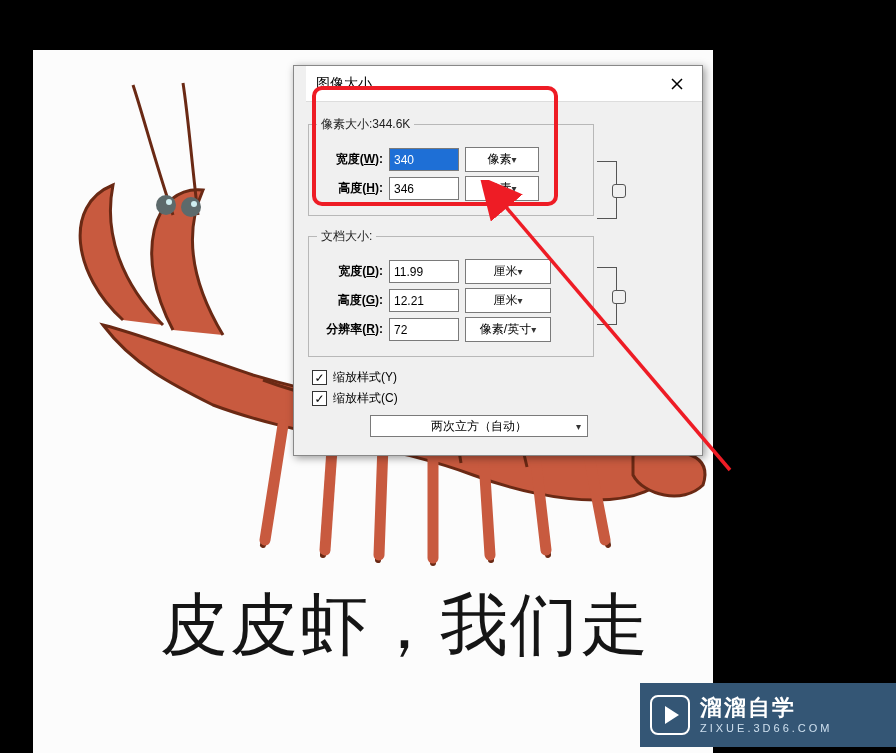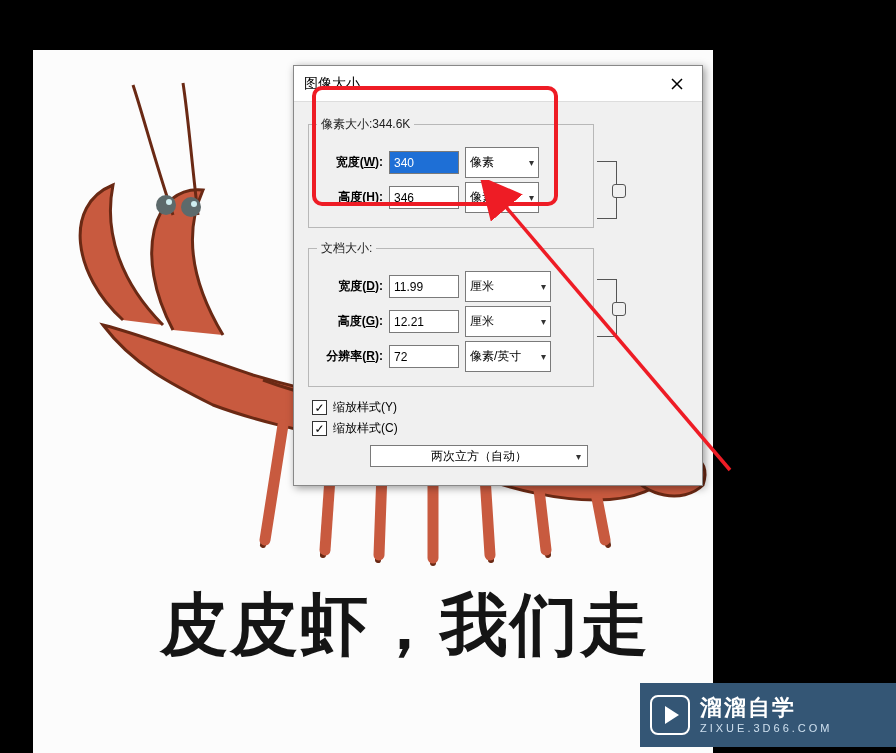--- a/index.html
+++ b/index.html
@@ -27,21 +27,21 @@
     height: 500px;
   }
   .caption {
     position: absolute;
     left: 33px;
     top: 580px;
     width: 744px;
     text-align: center;
     font-size: 68px;
     color: #151515;
-    font-weight: 700;
+    font-weight: 400;
     letter-spacing: 2px;
   }
 
   
   .dialog {
     position: absolute;
     left: 293px;
     top: 65px;
     width: 410px;
     background: #f0f0f0;
@@ -50,20 +50,21 @@
     font-size: 13px;
     color: #000;
   }
   .titlebar {
     height: 36px;
     display: flex;
     align-items: center;
     padding: 0 10px;
     background: #fff;
     border-bottom: 1px solid #ddd;
+    margin-left: 12px;
   }
   .titlebar-title { flex: 1; font-size: 14px; }
   .close-x {
     width: 30px; height: 30px;
     display: flex; align-items: center; justify-content: center;
     font-size: 16px;
   }
 
   .dlg-body {
     padding: 14px 12px 18px 14px;
@@ -121,24 +122,24 @@
     width: 70px;
     height: 23px;
     border: 1px solid #7a7a7a;
     padding: 0 4px;
     font-size: 12px;
     background: #fff;
   }
   .ipt.sel { background: #1e6fd6; color:#fff; }
   .sel-box {
     width: 74px;
-    height: 31px;
+    height: 25px;
     border: 1px solid #7a7a7a;
     background: #fff;
-    display: flex; align-items: center; justify-content: space-between;
+    display: flex; align-items: center; justify-content: center;
     padding: 0 4px;
     font-size: 12px;
   }
   .chev { font-size: 10px; color:#333; }
   .link-icon {
     position: absolute;
     right: -24px;
     top: 28px;
     width: 20px;
     height: 58px;

